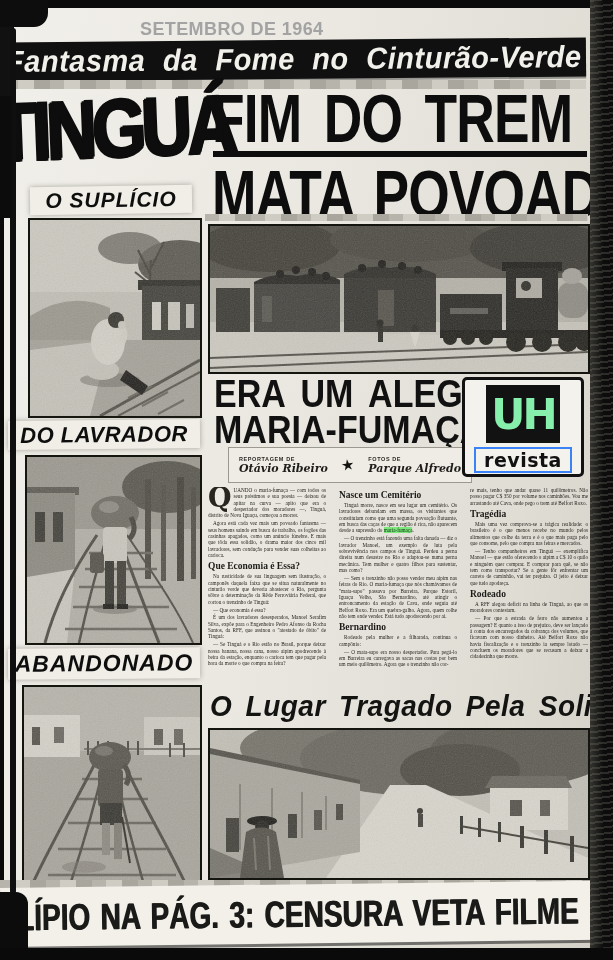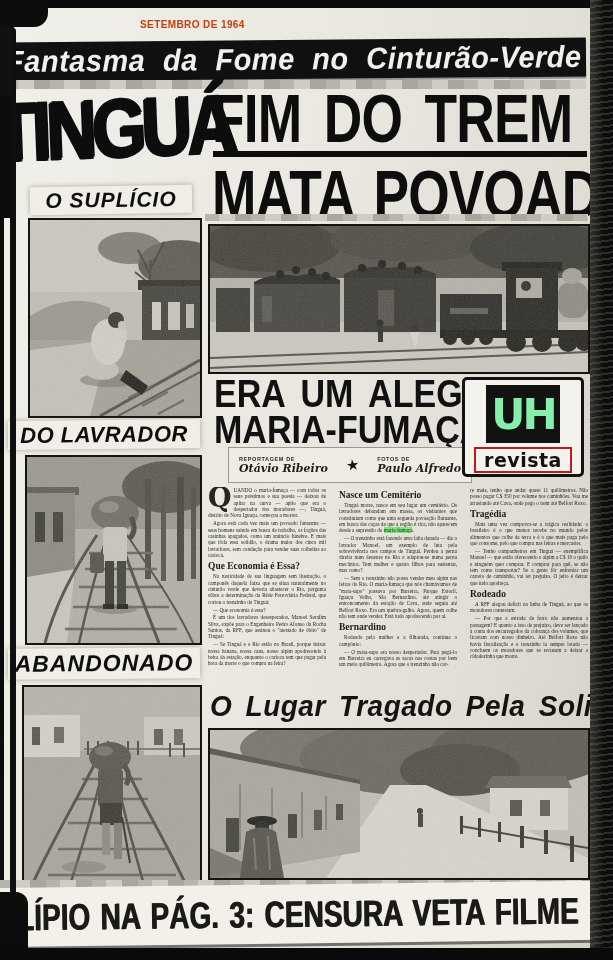--- a/index.html
+++ b/index.html
@@ -14,22 +14,22 @@
     background-image:repeating-linear-gradient(173deg, rgba(130,128,118,.28) 0 2px, rgba(0,0,0,0) 2px 6px),
                      linear-gradient(to right,#35342f,#0c0c0c 60%);
   }
   .corner-blob { position:absolute; left:0; top:0; width:48px; height:27px; background:#0d0d0d; border-radius:0 0 14px 0; }
   .corner-blob2 { position:absolute; left:0; top:27px; width:14px; height:78px; background:#111; border-radius:0 0 8px 0; }
   .spine { position:absolute; left:10px; top:28px; width:6px; height:866px; background:#0f0f0f; border-radius:3px; }
   .spine-heavy { position:absolute; left:0px; top:96px; width:12px; height:122px; background:#0c0c0c; }
   .blob-bottom-left { position:absolute; left:0; top:892px; width:28px; height:68px; background:#0c0c0c; border-radius:0 12px 0 0; }
 
   
-  .dateline { position:absolute; left:140px; top:19px; font-size:10px; font-weight:bold;
-              letter-spacing:.4px; color:#c2410c; }
+  .dateline { position:absolute; left:140px; top:19px; font-size:18px; font-weight:bold;
+              letter-spacing:.4px; color:#a3a3a3; }
   .banner-top { position:absolute; left:4px; top:40px; width:582px; height:39px; background:#101010;
                 transform:rotate(-.5deg); display:flex; align-items:center; overflow:hidden;
                 box-shadow:0 2px 0 rgba(0,0,0,.35); }
   .banner-top span { font-style:italic; font-weight:bold; font-size:29px; color:#f2f0ea;
                      white-space:nowrap; word-spacing:9px; letter-spacing:.5px; margin-left:2px;
                      transform:scaleY(1.05); }
   .rule-gray { position:absolute; background:repeating-linear-gradient(90deg,#b7b4ac 0 14px,#cfccc4 14px 30px,#a9a69e 30px 46px); }
 
   
   .place-head { position:absolute; left:-8px; top:86px; font-size:70px; font-weight:bold; color:#0d0d0d;
@@ -66,21 +66,21 @@
   .by-cell { display:flex; flex-direction:column; }
   .by-label { font-size:5.5px; font-weight:bold; letter-spacing:.6px; color:#2c2a26; }
   .by-name { font-family:"DejaVu Serif", serif; font-style:italic; font-weight:bold; font-size:11px; color:#1d1c19; }
   .star { font-size:15px; color:#14130f; transform:rotate(-8deg); }
 
   .uh-logo { position:absolute; left:462px; top:377px; width:122px; height:100px; border:3px solid #121212;
              border-radius:5px; background:#f4f2ec; box-sizing:border-box; padding:5px 0 4px; text-align:center; }
   .uh-box { width:74px; height:58px; margin:0 auto; background:#121212; color:#86efac; display:flex;
             align-items:center; justify-content:center; font-family:"DejaVu Sans", sans-serif;
             font-weight:bold; font-size:42px; letter-spacing:-3px; transform:none; }
-  .uh-word { width:94px; margin:4px auto 8px; border:2px solid #b91c1c; background:#f4f2ec; color:#121212;
+  .uh-word { width:94px; margin:4px auto 8px; border:2px solid #3b82f6; background:#f4f2ec; color:#121212;
              font-family:"DejaVu Sans", sans-serif; font-weight:bold; font-size:19px; line-height:22px; letter-spacing:.5px; }
 
   
   .columns { position:absolute; left:208px; top:487px; width:380px; height:206px; display:flex; gap:13px; overflow:hidden; }
   .col { width:118px; font-family:"Liberation Serif", serif; font-size:5.2px; line-height:1.22;
          text-align:justify; color:#26251f; }
   .col p { margin:0 0 1.5px; text-indent:5px; }
   .col p.noindent { text-indent:0; }
   .col h3 { margin:2.5px 0 1px; font-size:9.5px; font-weight:bold; color:#1c1b17; text-indent:0; font-family:"Liberation Serif", serif; }
   .p-first::first-letter { float:left; font-size:27px; line-height:21px; padding:0 2px 0 0; font-weight:bold;
@@ -298,21 +298,21 @@
   </div>
 
   <div class="byline-box">
     <div class="by-cell">
       <span class="by-label">REPORTAGEM DE</span>
       <span class="by-name">Otávio Ribeiro</span>
     </div>
     <span class="star">★</span>
     <div class="by-cell">
       <span class="by-label">FOTOS DE</span>
-      <span class="by-name">Paulo Alfredo</span>
+      <span class="by-name">Parque Alfredo</span>
     </div>
   </div>
 
   <div class="uh-logo">
     <div class="uh-box">UH</div>
     <div class="uh-word">revista</div>
   </div>
 
   <div class="columns">
     <div class="col">

